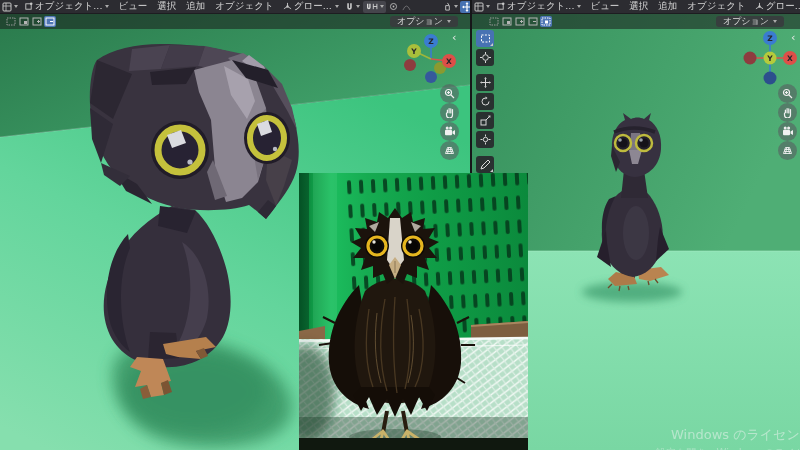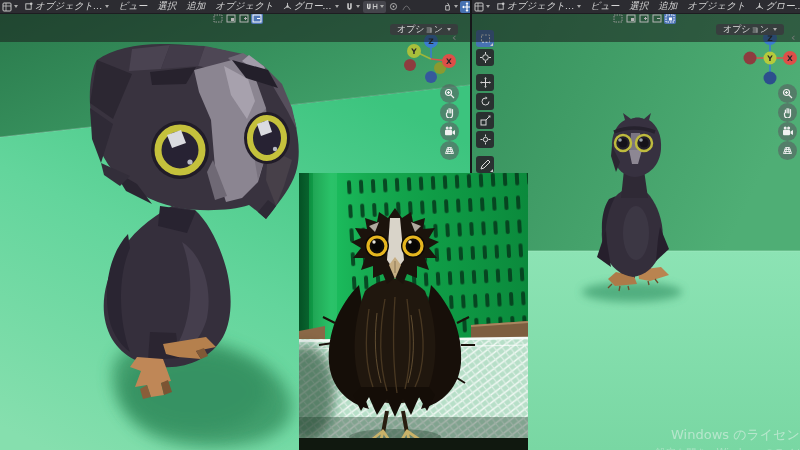--- a/index.html
+++ b/index.html
@@ -1,32 +1,32 @@
 <!DOCTYPE html>
 <html><head>
 <meta charset="utf-8">
 <style>
   html,body{margin:0;padding:0;background:#1b1b1e;}
   .screen{position:relative;width:800px;height:450px;overflow:hidden;
           font-family:"DejaVu Sans","Liberation Sans",sans-serif;-webkit-font-smoothing:antialiased;}
   
   .hdr{position:absolute;top:0;height:13px;background:#2c2c31;border-bottom:1px solid #1d1d21;
-       display:flex;align-items:center;font-size:9.5px;color:#d6d6d6;white-space:nowrap;overflow:hidden;z-index:20;font-style:italic;}
+       display:flex;align-items:center;font-size:9.5px;color:#d6d6d6;white-space:nowrap;overflow:hidden;z-index:20;}
   .menu{padding:0 5px;cursor:default;}
   .dd{display:inline-flex;align-items:center;gap:2px;padding:0 4px;}
   .caret{width:0;height:0;border-left:2.5px solid transparent;border-right:2.5px solid transparent;
          border-top:3px solid #ababab;display:inline-block;margin-left:1px;}
   .icobtn{display:inline-flex;align-items:center;gap:1px;padding:0 2px;height:12px;}
   .icobtn.boxed{background:#45454c;border-radius:2px;margin:0 1px;}
   .icobtn.active{background:#4772b3;border-radius:2px;}
   .icobtn.dim{opacity:.45;}
   .icobtn svg{display:block;}
   
-  .trow{position:absolute;top:13px;height:29px;background:rgba(26,30,27,.55);
-        display:flex;align-items:center;z-index:19;flex-direction:column;}
+  .trow{position:absolute;top:13px;height:16px;background:rgba(26,30,27,.55);
+        display:flex;align-items:center;z-index:19;}
   .selmodes{display:flex;gap:1px;margin-left:5px;align-items:center;}
   .selmode{width:12px;height:11px;border-radius:2px;display:flex;align-items:center;justify-content:center;}
   .selmode.on{background:#4f76b5;}
   .options{margin-left:auto;margin-right:12px;display:inline-flex;align-items:center;gap:3px;
            background:rgba(56,60,62,.92);border:0;border-radius:3px;color:#dedede;
            font-size:9px;font-family:inherit;padding:1.5px 7px;height:11px;}
   
   .scene{position:absolute;z-index:1;}
   .divider{position:absolute;left:470px;top:0;width:2px;height:450px;background:#161619;z-index:25;}
   

